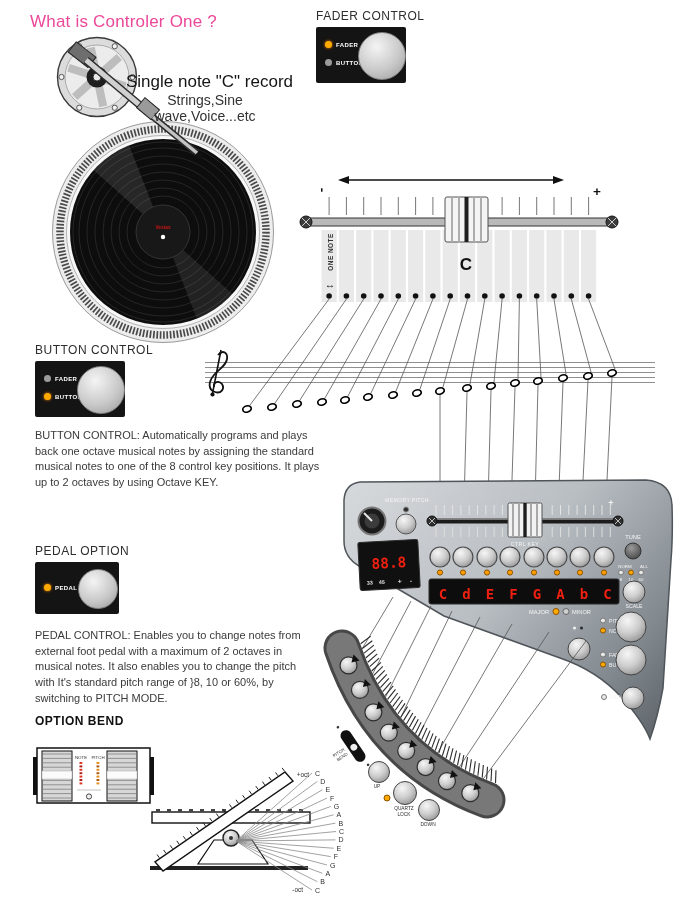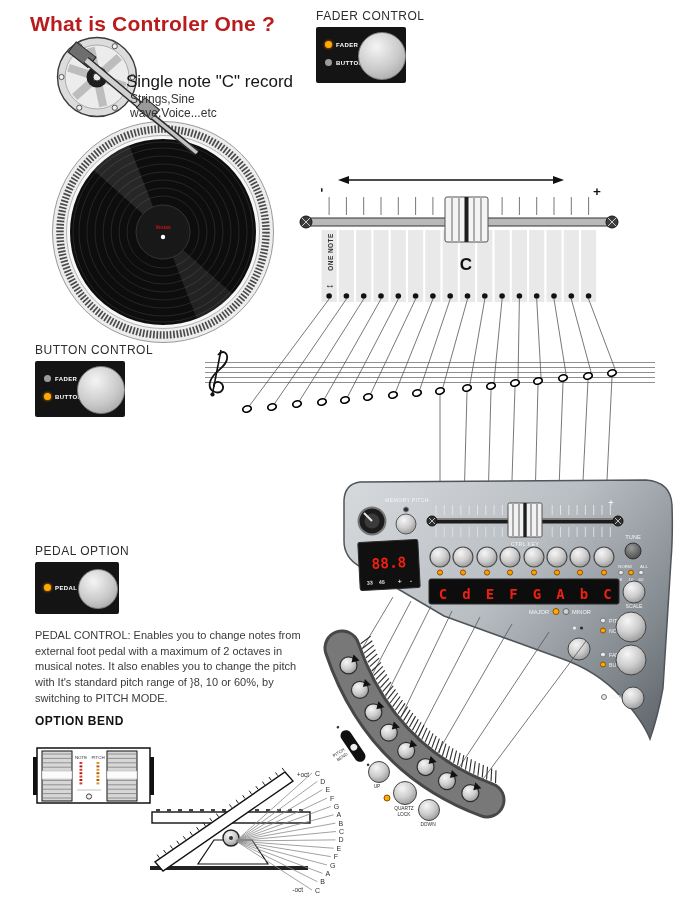--- a/index.html
+++ b/index.html
@@ -1,25 +1,25 @@
 <!DOCTYPE html>
 <html><head>
 <meta charset="utf-8">
 <style>
   html,body{margin:0;padding:0;background:#fff}
   .page{position:relative;width:683px;height:900px;background:#fff;overflow:hidden;
         font-family:"Liberation Sans",sans-serif}
   .page>svg{position:absolute;left:0;top:0;z-index:1}
   .ov{position:absolute;z-index:2}
-  .title{font-size:21px;font-weight:bold;color:#b91c1c;letter-spacing:.2px}
+  .title{font-size:17px;font-weight:normal;color:#ec4899;letter-spacing:.2px}
   .sec-h{font-size:12px;color:#2e2e2e;letter-spacing:.5px}
   .sec-h.bold{font-weight:bold;color:#111}
   .para{font-size:11px;line-height:1.43;color:#3a3a3a}
   .rec-title{font-size:17px;color:#151515}
-  .rec-sub{font-size:12px;color:#333;text-align:left}
+  .rec-sub{font-size:14px;color:#333;text-align:center}
   .badge{position:absolute;background:#141414;border-radius:2px;z-index:2}
   .badge .knob{position:absolute;border-radius:50%;
        background:radial-gradient(circle at 38% 30%,#f4f4f4,#c9c9c9 55%,#989898);
        border:1px solid #808080}
   .led-row{position:absolute;left:9px;display:flex;align-items:center}
   .led{width:7px;height:7px;border-radius:50%;display:inline-block;margin-right:4px}
   .led.on{background:#ffaa00;box-shadow:0 0 3px #ff8800}
   .led.off{background:#9c9c9c}
   .led-label{font-size:6px;font-weight:bold;color:#fff;letter-spacing:.4px}
   
@@ -678,20 +678,21 @@
   <div class="led-row" style="top:14px">
     <span class="led off"></span>
     <span class="led-label">FADER</span>
   </div>
   <div class="led-row" style="top:32px">
     <span class="led on"></span>
     <span class="led-label">BUTTON</span>
   </div>
   <div class="knob" style="left:42px;top:5px;width:46px;height:46px"></div>
 </div>
+<div class="ov para" style="left:35px;top:428px;width:290px">BUTTON CONTROL: Automatically programs and plays back one octave musical notes by assigning the standard musical notes to one of the 8 control key positions.  It plays up to 2 octaves by using Octave KEY.</div>
 
 <div class="ov sec-h" style="left:35px;top:544px">PEDAL OPTION</div>
 <div class="badge" style="left:35px;top:562px;width:84px;height:52px">
   <div class="led-row" style="top:22px">
     <span class="led on"></span>
     <span class="led-label">PEDAL</span>
   </div>
   <div class="knob" style="left:43px;top:7px;width:38px;height:38px"></div>
 </div>
 <div class="ov para" style="left:35px;top:628px;width:278px">PEDAL CONTROL: Enables you to change notes from external foot pedal with a maximum of 2 octaves in musical notes. It also enables you to change the pitch with It's standard pitch range of   }8, 10 or 60%, by switching to PITCH MODE.</div>

